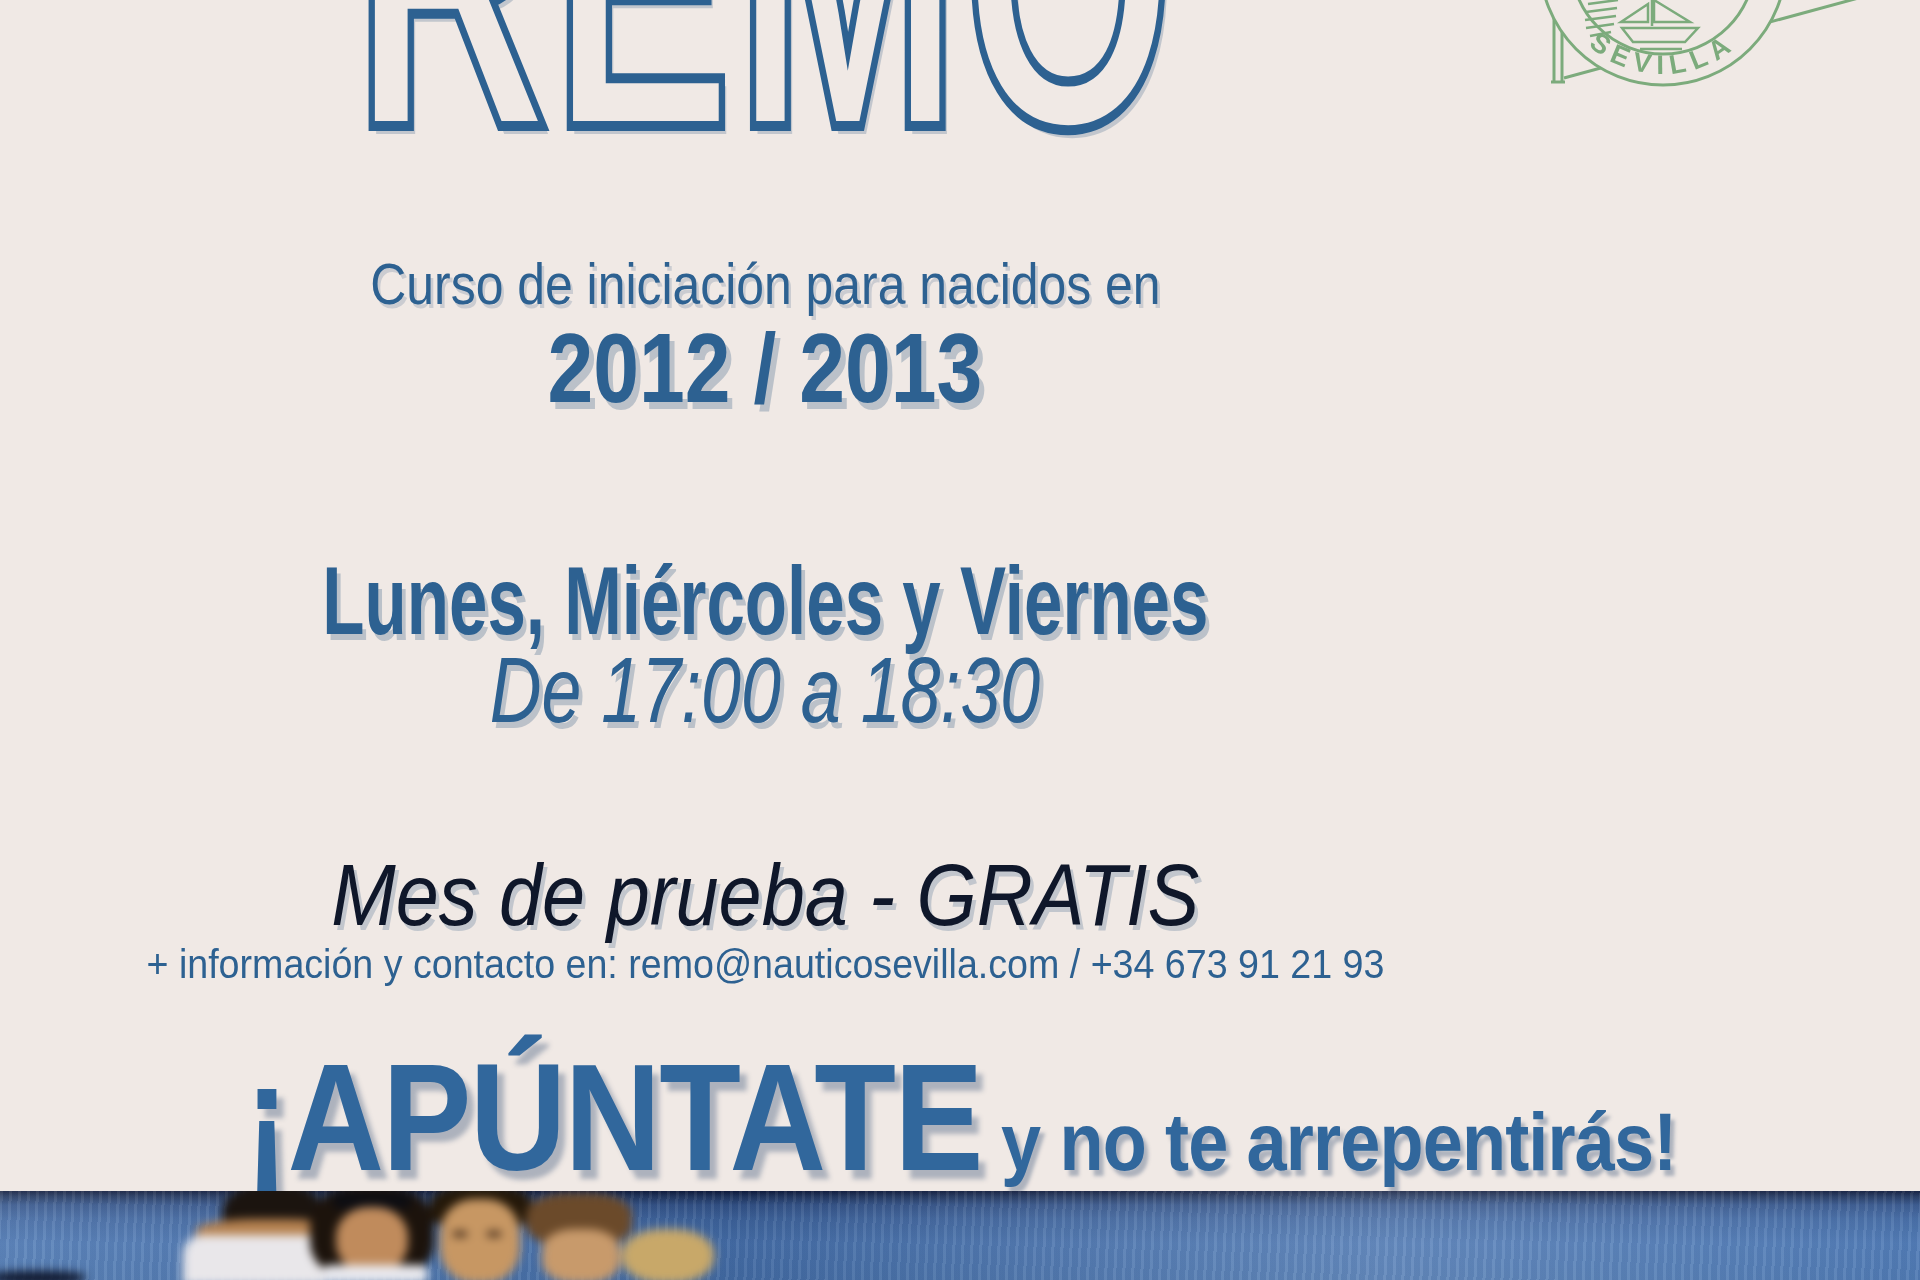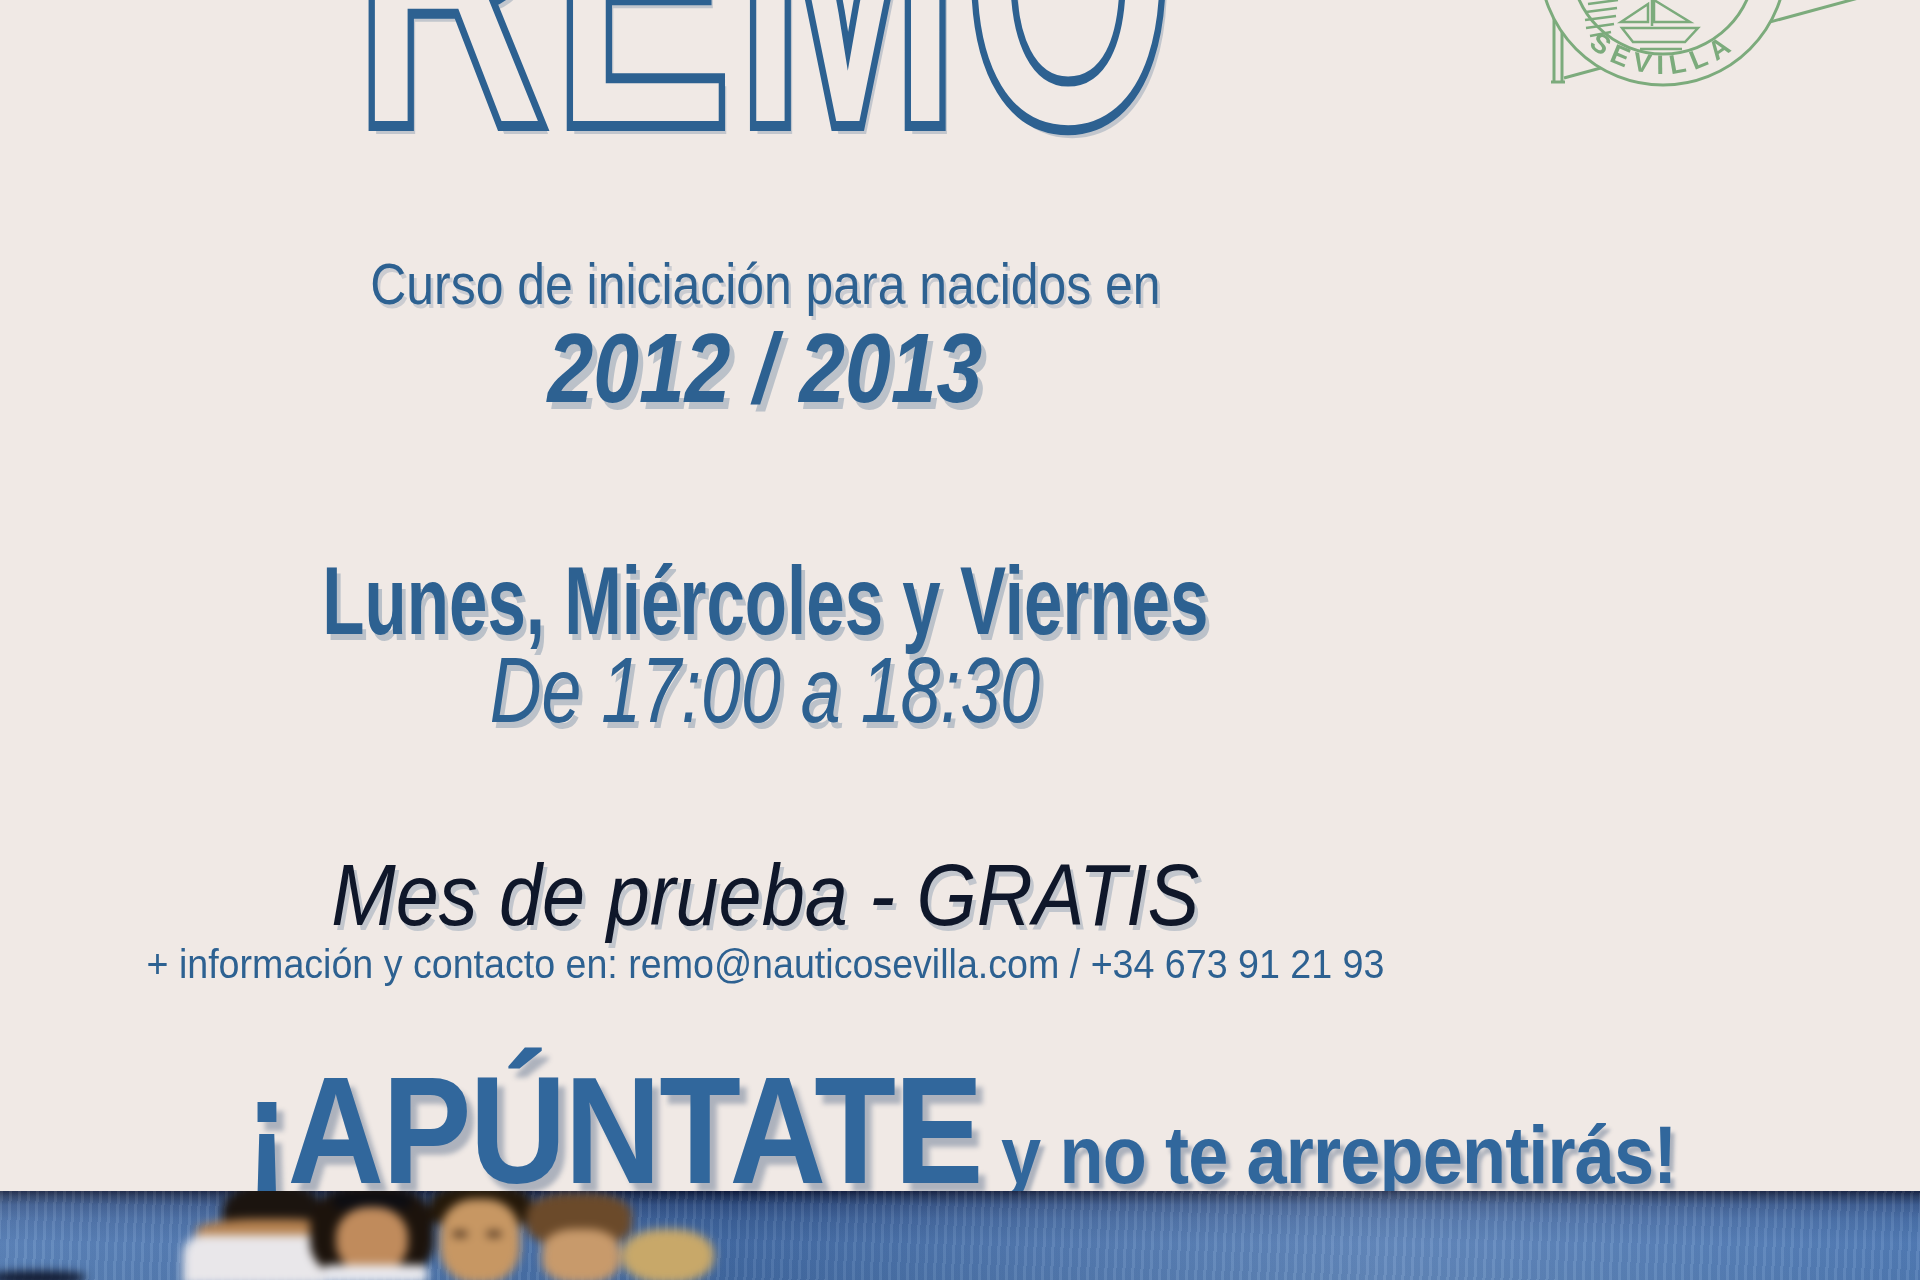--- a/index.html
+++ b/index.html
@@ -4,37 +4,37 @@
 <style>
   html,body{margin:0;padding:0;}
   .stage{
     position:relative;
     width:1920px;height:1280px;
     background:#f0e9e5;
     overflow:hidden;
     font-family:"Liberation Sans", sans-serif;
   }
   .col{position:absolute;left:0;width:1530px;text-align:center;white-space:nowrap;}
-  .full{position:absolute;left:0;width:1920px;text-align:center;white-space:nowrap;margin-top:13px;}
+  .full{position:absolute;left:0;width:1920px;text-align:center;white-space:nowrap;}
   .squish{display:inline-block;transform-origin:50% 50%;}
 
   
   .remo{top:-238px;font-size:430px;line-height:1;font-weight:700;}
   .remo .squish{
     transform:scaleX(0.63);
     color:#f0e9e5;
     -webkit-text-stroke:10px #2d6191;
     text-shadow:7px 8px 0 rgba(90,120,150,0.30);
     letter-spacing:4px;
   }
 
   .intro{top:250px;font-size:58px;color:#2d6191;}
   .intro .squish{transform:scaleX(0.86);text-shadow:3px 4px 0 rgba(90,120,150,0.25);}
 
-  .years{top:312px;font-size:98px;font-weight:700;font-style:italic;color:#2d6191;}
+  .years{top:312px;font-size:98px;font-weight:700;color:#2d6191;}
   .years .squish{transform:scaleX(0.84);text-shadow:6px 7px 0 rgba(90,120,150,0.35);}
 
   .days{top:546px;font-size:96px;font-weight:700;color:#2d6191;text-align:center;}
   .days .squish{transform:scaleX(0.72);text-shadow:5px 6px 0 rgba(90,120,150,0.35);}
 
   .time{top:638px;font-size:92px;font-weight:400;font-style:italic;color:#2d6191;}
   .time .squish{transform:scaleX(0.78);text-shadow:5px 6px 0 rgba(90,120,150,0.35);}
 
   .trial{top:844px;font-size:88px;font-style:italic;color:#0f172a;}
   .trial .squish{transform:scaleX(0.88);text-shadow:4px 5px 0 rgba(90,120,150,0.30);}

